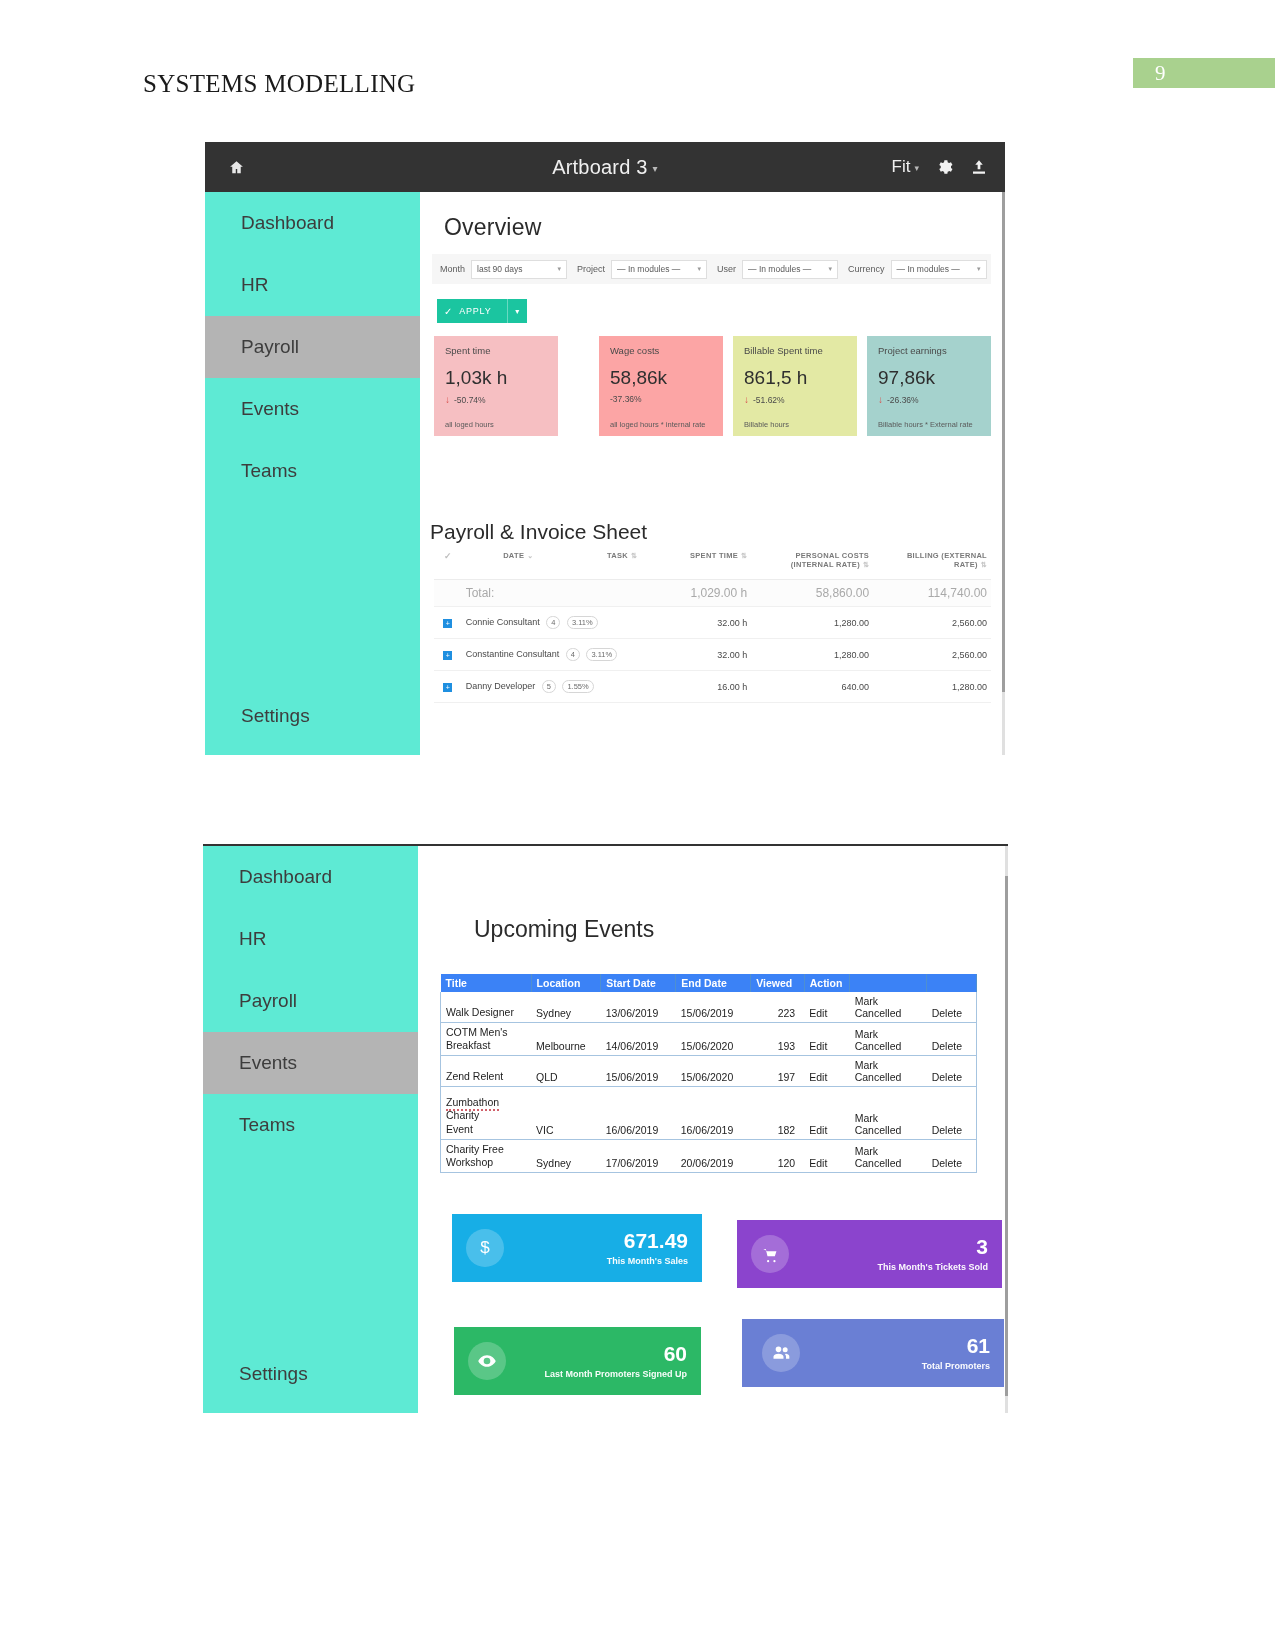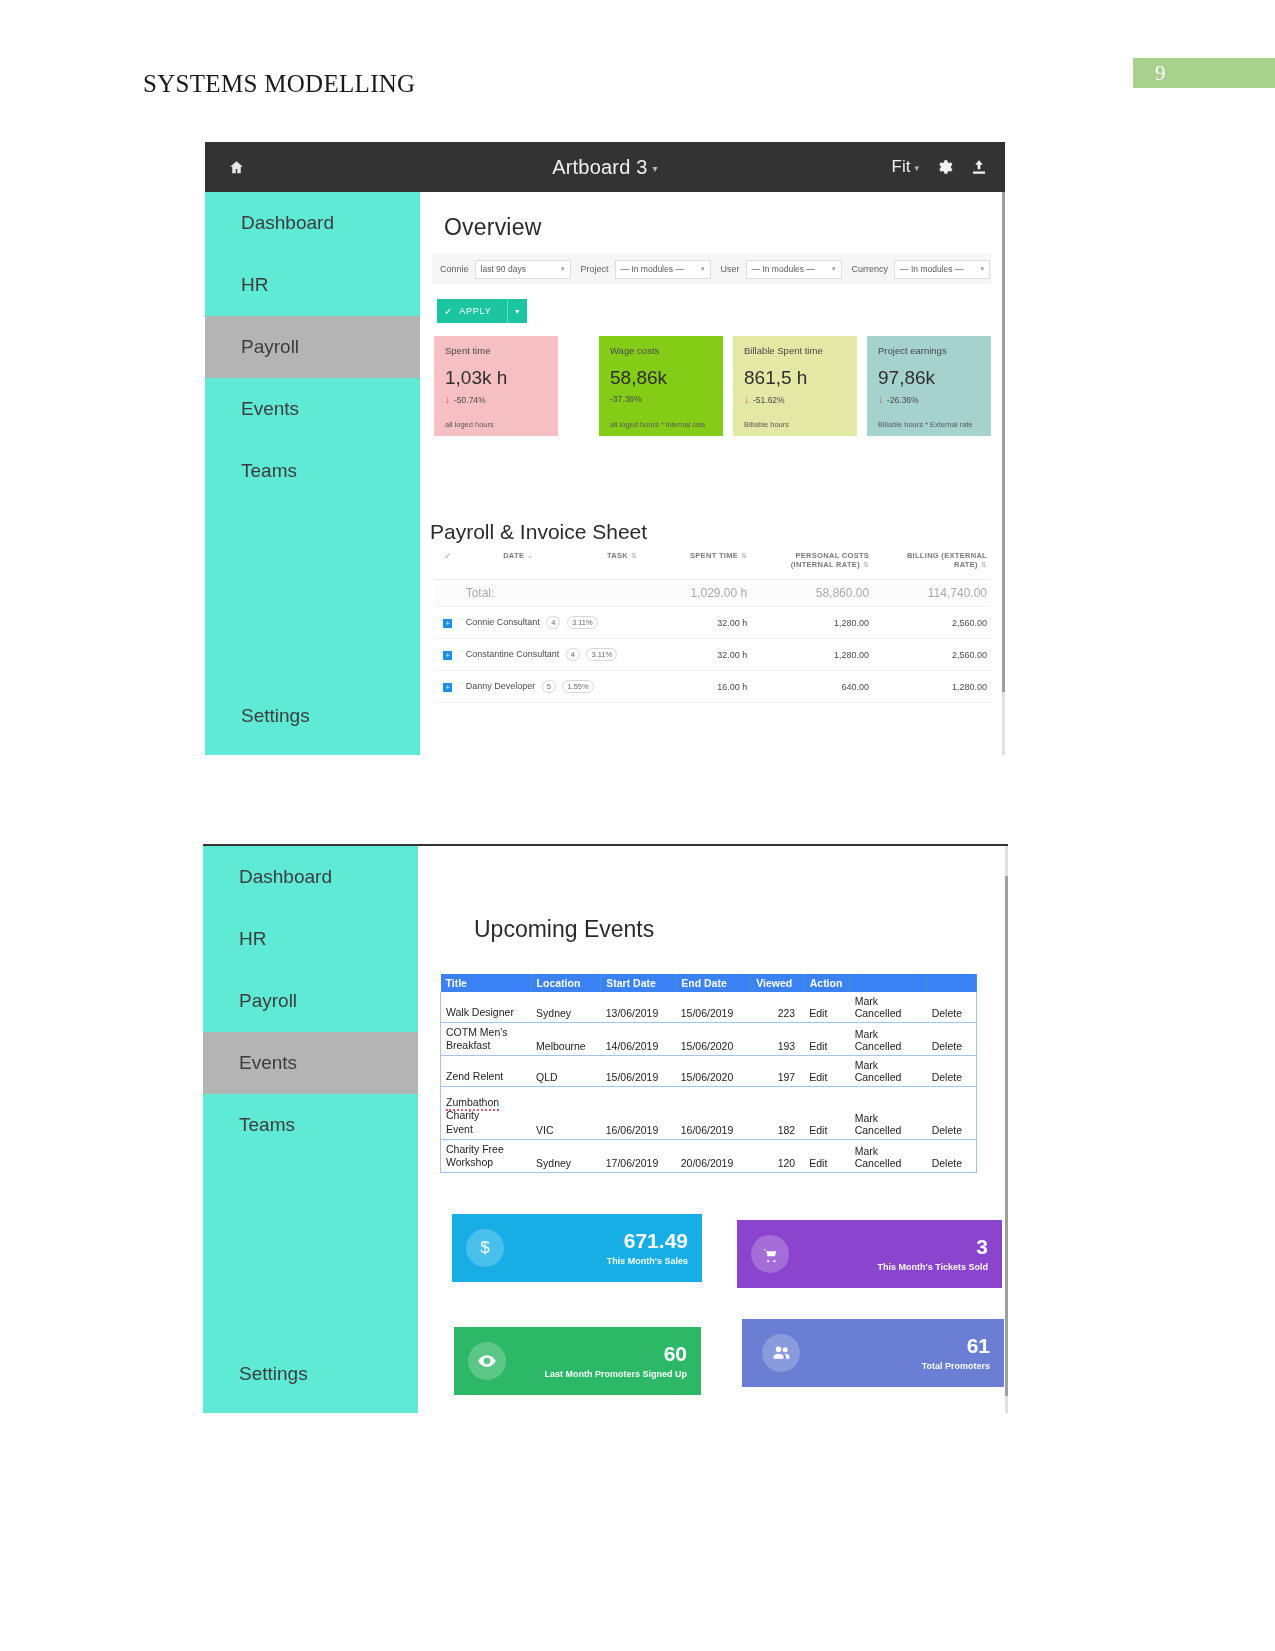--- a/index.html
+++ b/index.html
@@ -477,21 +477,21 @@
       <span>Settings</span>
     </div>
   </div>
 
   <div class="app-content" style="left:215px; top:50px; width:585px; height:563px;">
 
     <div class="ov-title">Overview</div>
 
     <div class="filter-bar">
       <div class="filter-group">
-        <span class="filter-label">Connie</span>
+        <span class="filter-label">Month</span>
         <div class="filter-select">
           <span>last 90 days</span>
           <span class="sel-caret">▾</span>
         </div>
       </div>
       <div class="filter-group">
         <span class="filter-label">Project</span>
         <div class="filter-select">
           <span>— In modules —</span>
           <span class="sel-caret">▾</span>
@@ -522,21 +522,21 @@
     <div class="kpi-row">
       <div class="kpi-card" style="background:#f6bfc2;">
         <div class="kpi-label">Spent time</div>
         <div class="kpi-value">1,03k h</div>
         <div class="kpi-delta">
           <span class="arrow">↓</span>
           <span>-50.74%</span>
         </div>
         <div class="kpi-foot">all loged hours</div>
       </div>
-      <div class="kpi-card" style="background:#84cc16;margin-left:31px;">
+      <div class="kpi-card" style="background:#fca5a5;margin-left:31px;">
         <div class="kpi-label">Wage costs</div>
         <div class="kpi-value">58,86k</div>
         <div class="kpi-delta">
           <span>-37.36%</span>
         </div>
         <div class="kpi-foot">all loged hours * internal rate</div>
       </div>
       <div class="kpi-card" style="background:#e3e9a4;">
         <div class="kpi-label">Billable Spent time</div>
         <div class="kpi-value">861,5 h</div>

